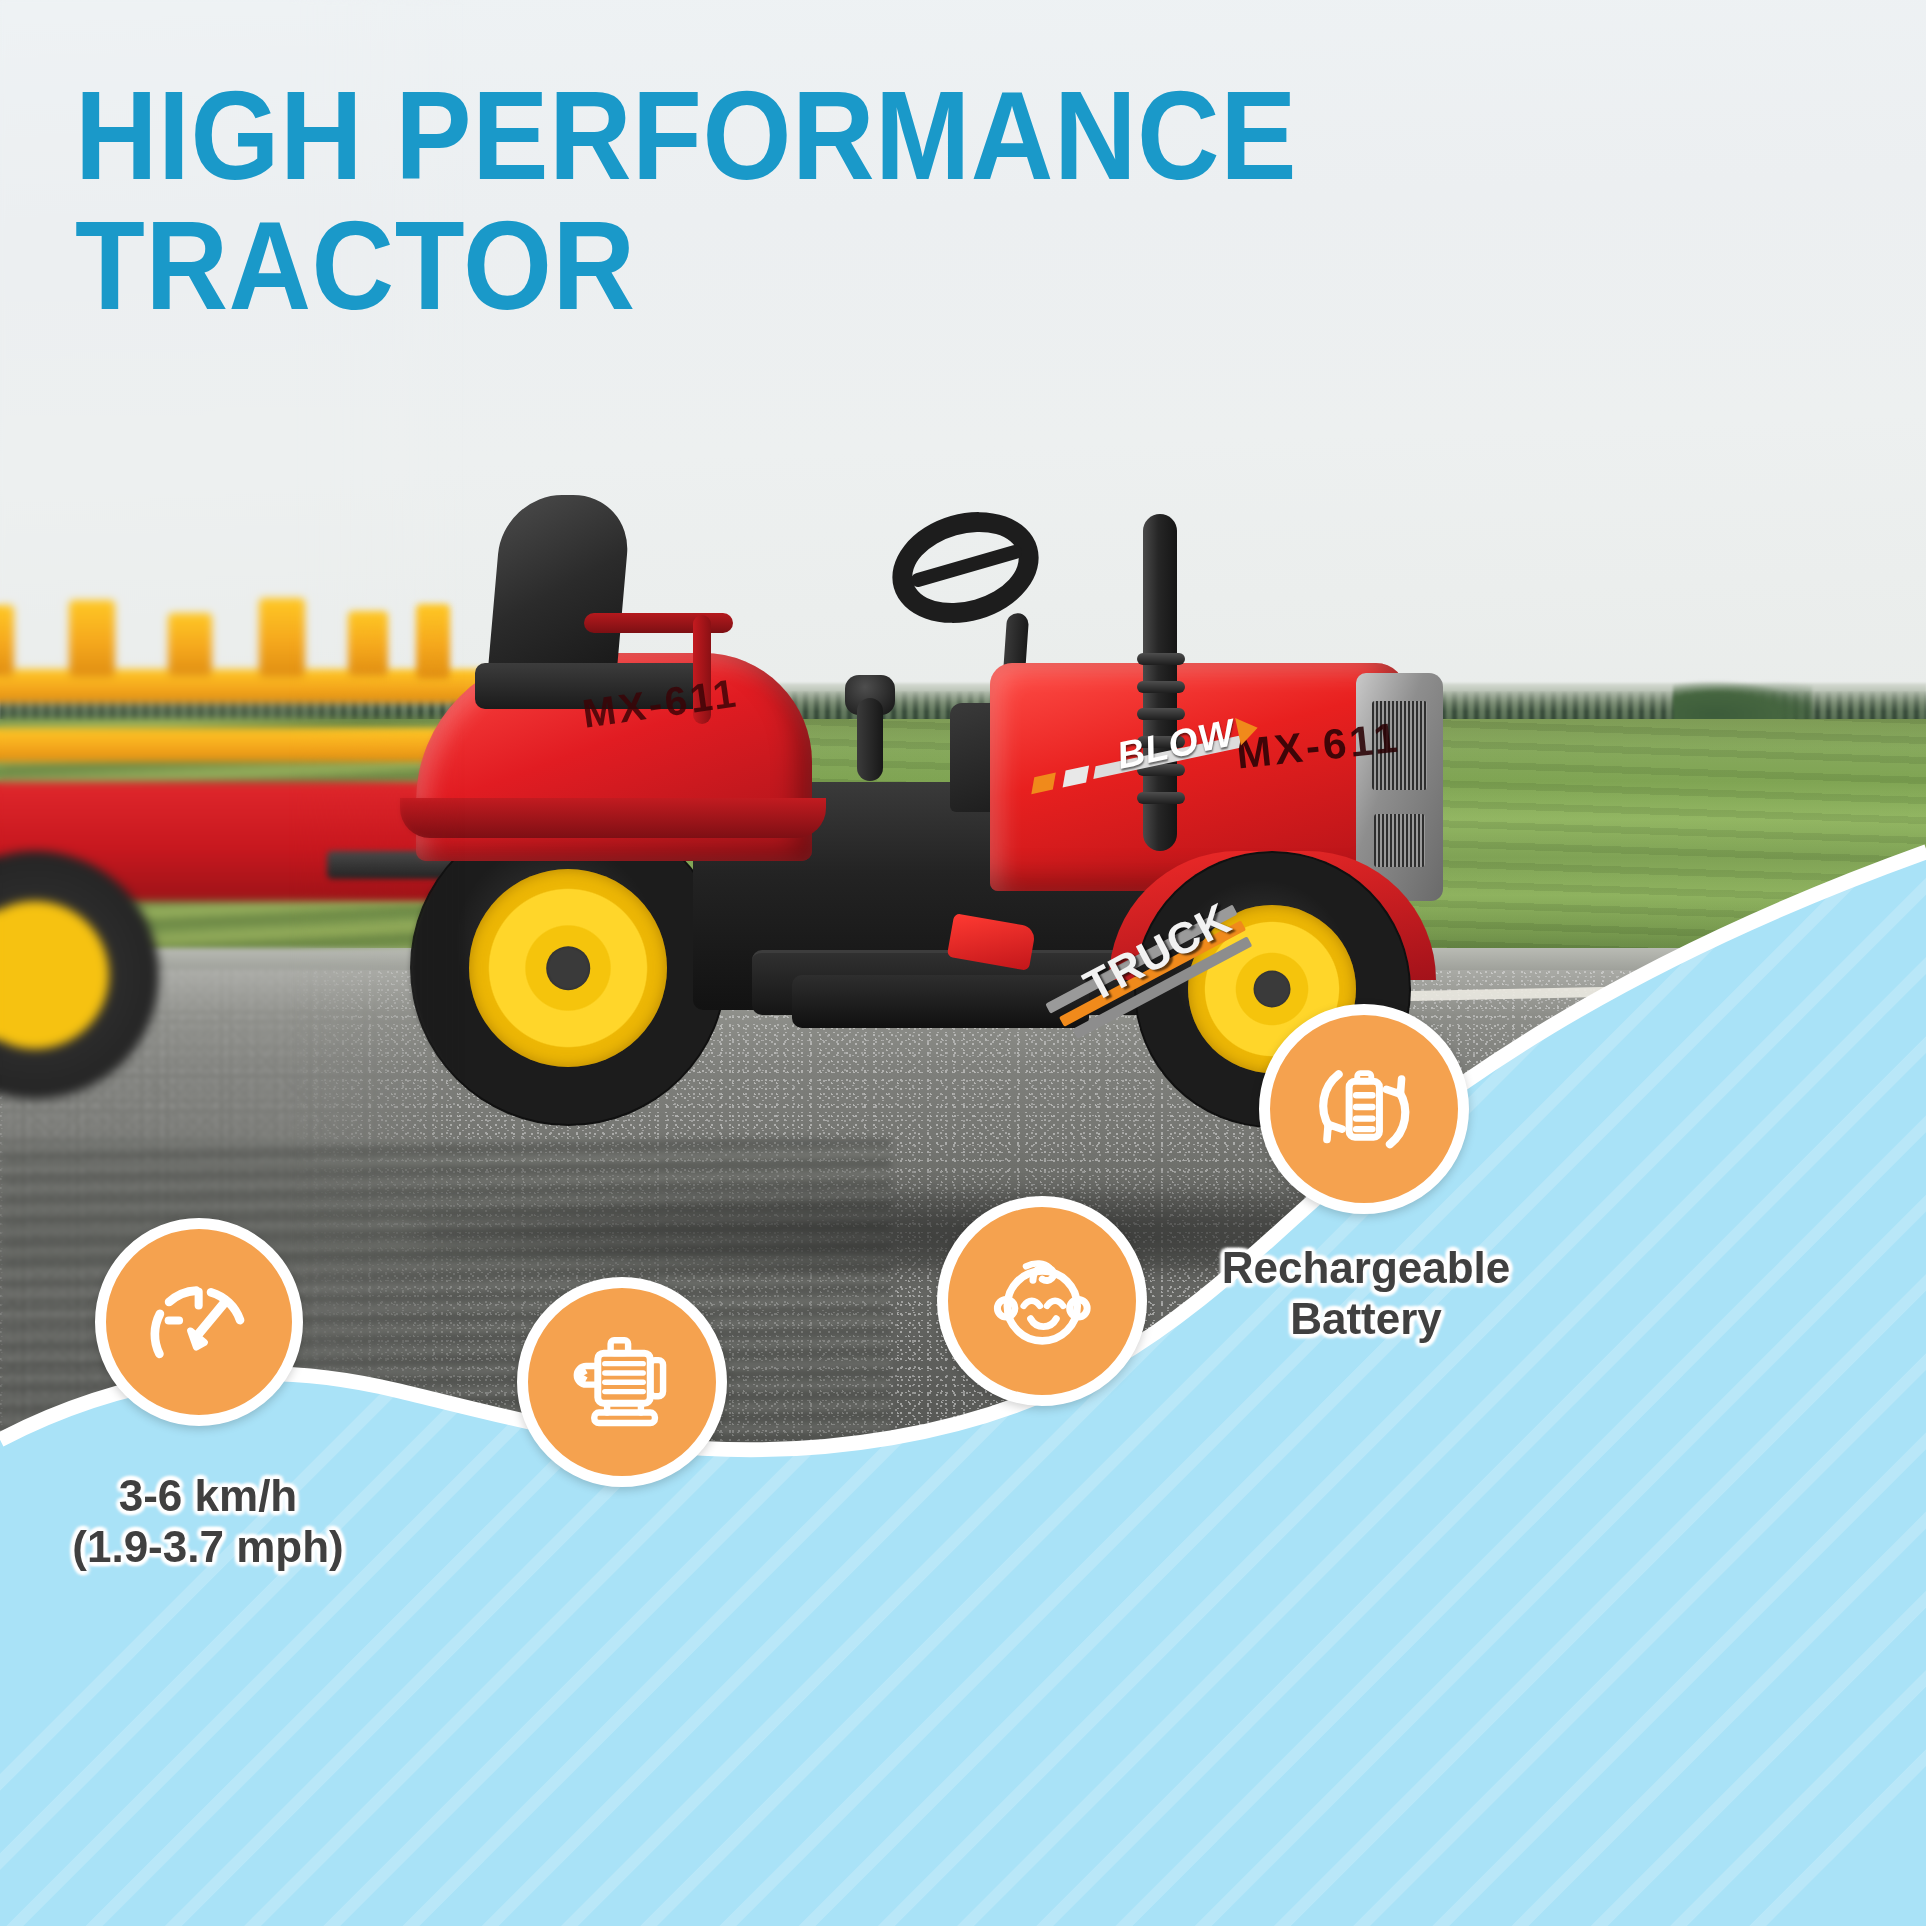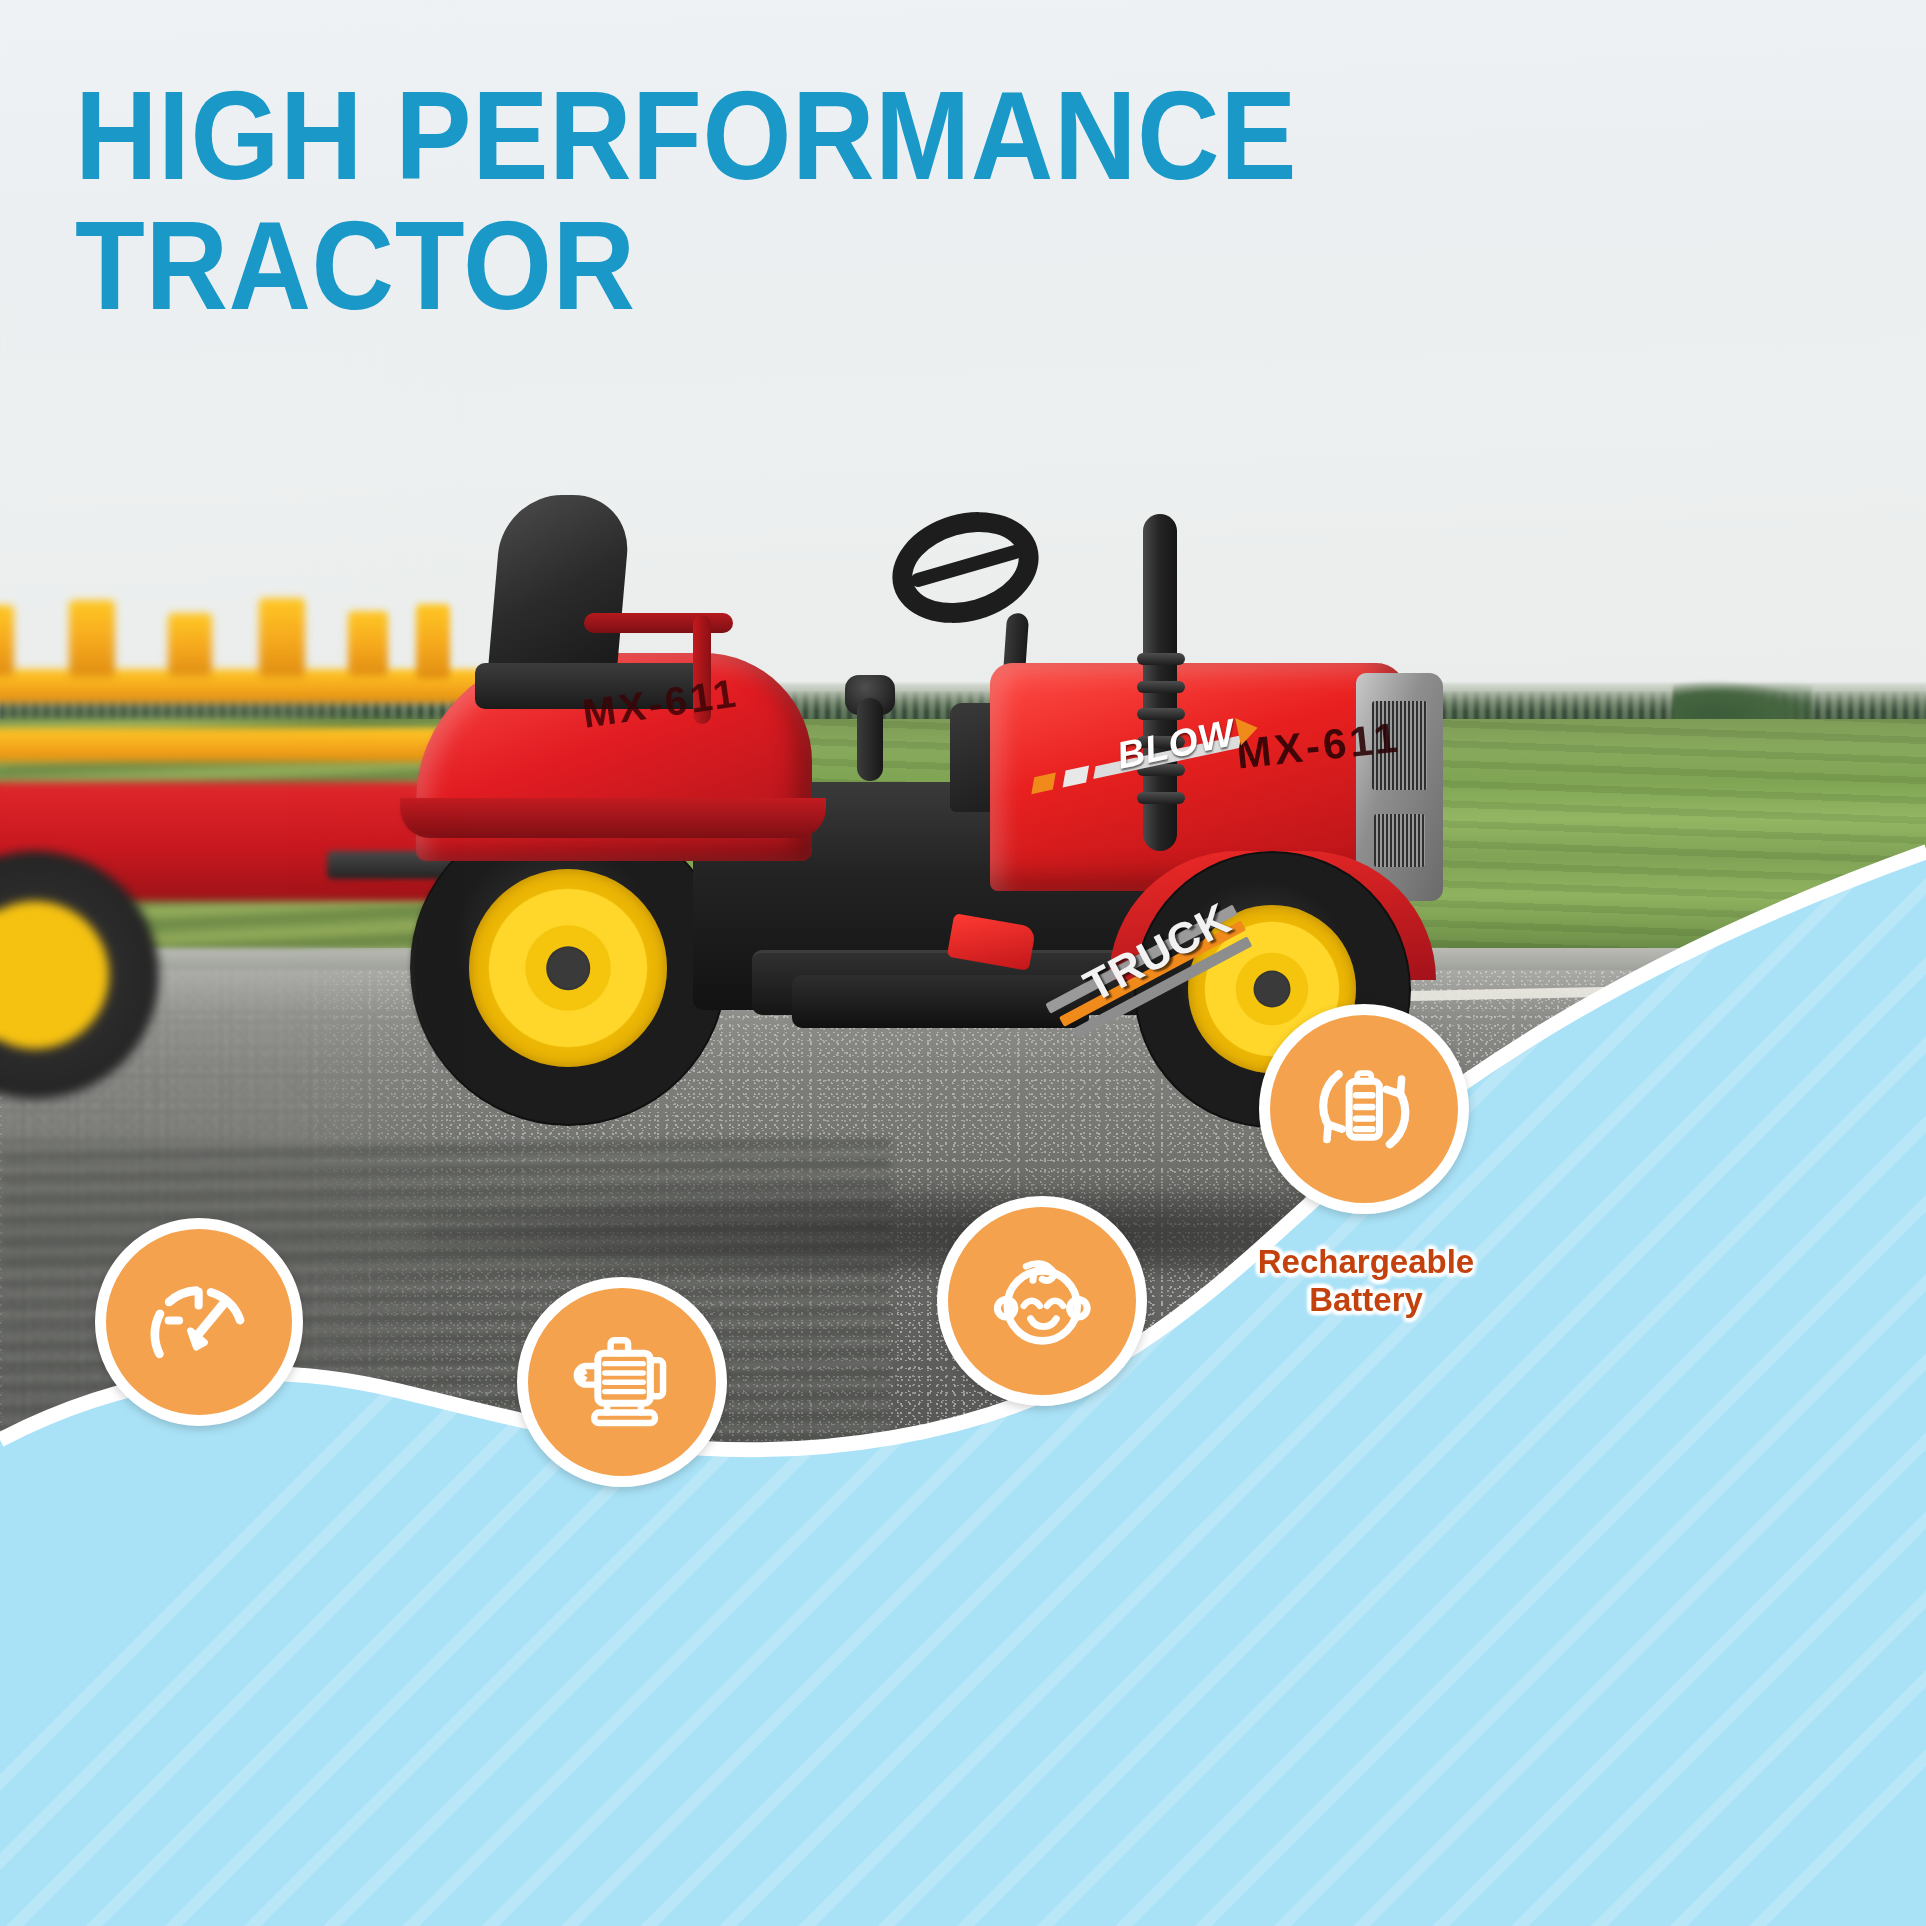--- a/index.html
+++ b/index.html
@@ -331,24 +331,24 @@
     background:#f5a24f;
     border:11px solid #ffffff;
     box-shadow:0 3px 10px rgba(0,0,0,.18);
     display:flex; align-items:center; justify-content:center;
   }
   .badge svg{ width:62%; height:62%; display:block; }
   .badge svg *{ stroke:#ffffff; }
 
   .flabel{
     position:absolute; text-align:center;
-    color:#c2410c;
+    color:#404040;
     font-family:"Liberation Sans", sans-serif;
     font-weight:700;
-    font-size:33px;
+    font-size:44px;
     line-height:1.15;
     white-space:pre-line;
     text-shadow:
       -4px 0 3px #fff, 4px 0 3px #fff, 0 -4px 3px #fff, 0 4px 3px #fff,
       -3px -3px 3px #fff, 3px -3px 3px #fff, -3px 3px 3px #fff, 3px 3px 3px #fff;
   }
 
   
   #badge-speed  { left:95px;  top:1218px; width:208px; height:208px; }
   #label-speed  { left:20px;  top:1471px; width:376px; }
@@ -515,20 +515,22 @@
 
   <div id="badge-speed" class="badge">
     <svg viewBox="0 0 100 100">
       <path d="M16,78 A38,38 0 1 1 84,78" fill="none" stroke-width="7.5" stroke-linecap="round" stroke-dasharray="36 13 26 13 36"></path>
       <line x1="50" y1="24" x2="50" y2="36" stroke-width="7" stroke-linecap="round"></line>
       <line x1="24" y1="49" x2="33" y2="49" stroke-width="7" stroke-linecap="round"></line>
       <path d="M72,34 L48,63" stroke-width="8" stroke-linecap="round" fill="none"></path>
       <path d="M43,58 L55,68 L48,72 Z" fill="#ffffff" stroke-width="6" stroke-linejoin="round"></path>
     </svg>
   </div>
+  <div id="label-speed" class="flabel">3-6 km/h
+(1.9-3.7 mph)</div>
 
   <div id="badge-motor" class="badge">
     <svg viewBox="0 0 100 100">
       <rect x="29" y="25" width="45" height="43" rx="5" fill="none" stroke-width="6"></rect>
       <rect x="40" y="14" width="15" height="11" rx="3" fill="none" stroke-width="5.5"></rect>
       <rect x="74" y="31" width="11" height="31" rx="4" fill="none" stroke-width="5.5"></rect>
       <path d="M29,36 L19,36 A5,5 0 0 0 19,52 L29,52" fill="none" stroke-width="5.5" stroke-linejoin="round"></path>
       <path d="M19,40 L12,44 L19,48" fill="none" stroke-width="5" stroke-linejoin="round"></path>
       <line x1="35" y1="34" x2="68" y2="34" stroke-width="4.6" stroke-linecap="round"></line>
       <line x1="35" y1="42" x2="68" y2="42" stroke-width="4.6" stroke-linecap="round"></line>

